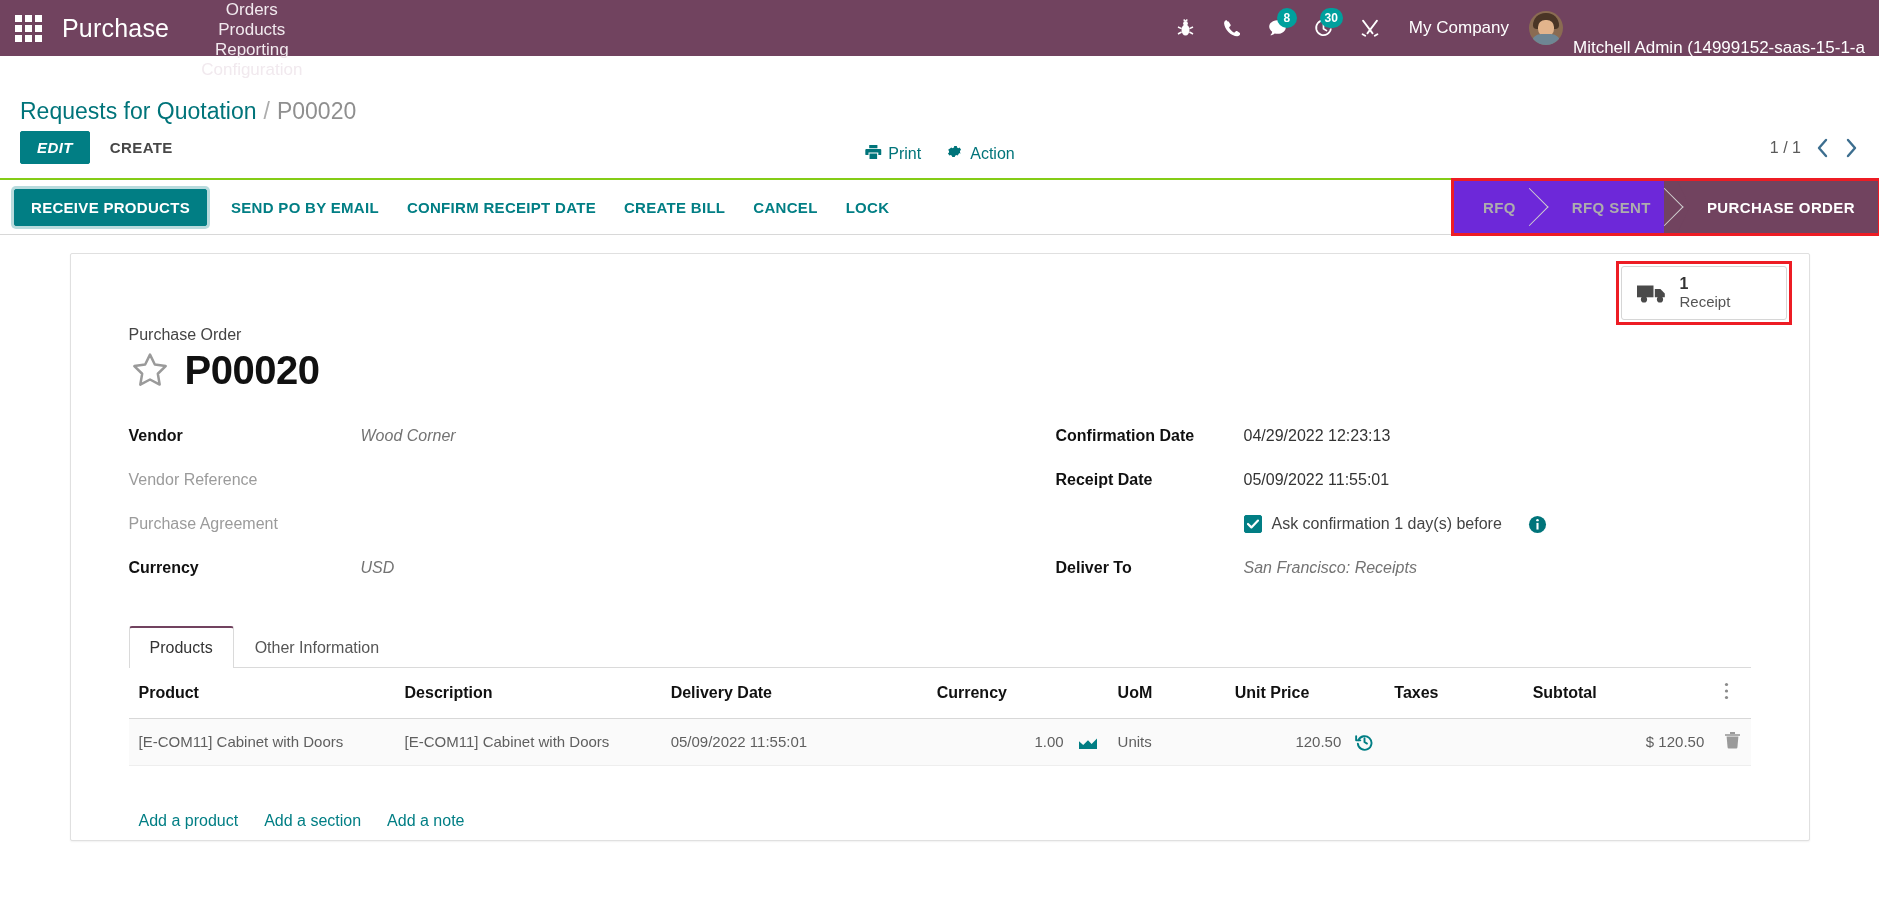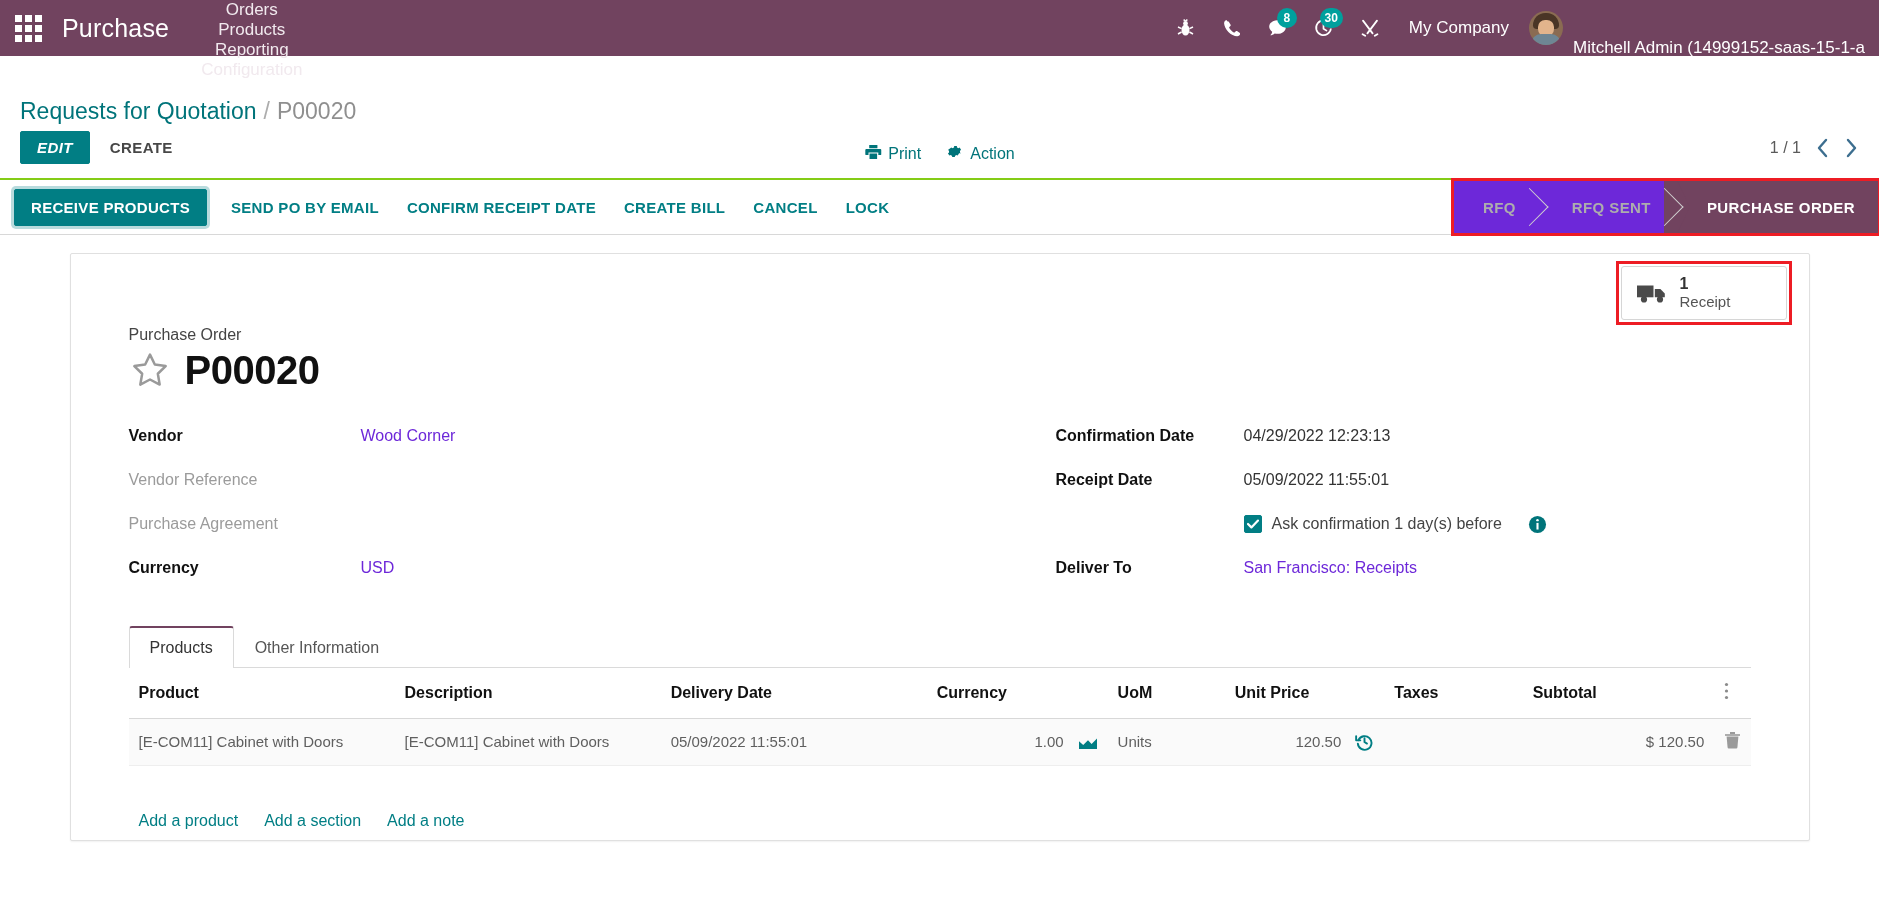--- a/index.html
+++ b/index.html
@@ -165,21 +165,21 @@
   .star{ color:#9a9a9a; cursor:pointer; display:flex; }
   .oe-title{ font-size:40px; font-weight:700; color:#111; letter-spacing:-.5px; }
 
   .form-grid{ display:flex; gap:0; }
   .form-col{ width:50%; }
   .form-col.right{ padding-left:116px; }
   .frow{ display:flex; align-items:flex-start; min-height:36px; margin-bottom:8px; }
   .flabel{ width:232px; flex:none; font-size:16px; color:#111; font-weight:700; padding-top:4px; }
   .flabel.muted{ color:#9b9b9b; font-weight:400; }
   .fvalue{ font-size:16px; color:#333; padding-top:4px; }
-  .fvalue.link{ color:#6d28d9; cursor:pointer; }
+  .fvalue.link{ color:#737373; cursor:pointer;font-style:italic; }
   .frow.right .flabel{ width:188px; }
 
   .check-row{ display:flex; align-items:center; gap:10px; padding-top:4px; }
   .cbox{
     width:18px; height:18px; background:#017e84; border:1px solid #017e84;
     border-radius:2px; display:flex; align-items:center; justify-content:center;
     cursor:pointer; flex:none;
   }
   .check-text{ font-size:16px; color:#444; }
   .info-ico{ color:#00747a; cursor:pointer; display:flex; margin-left:16px; }

